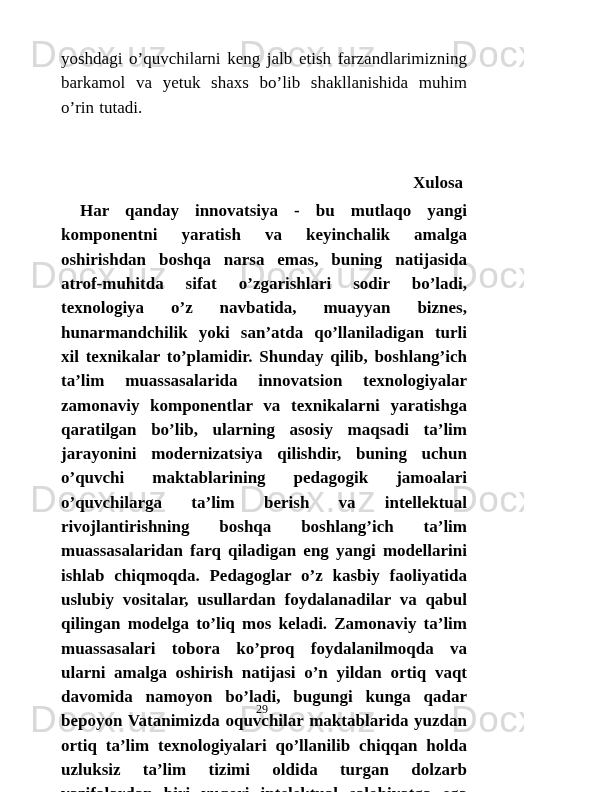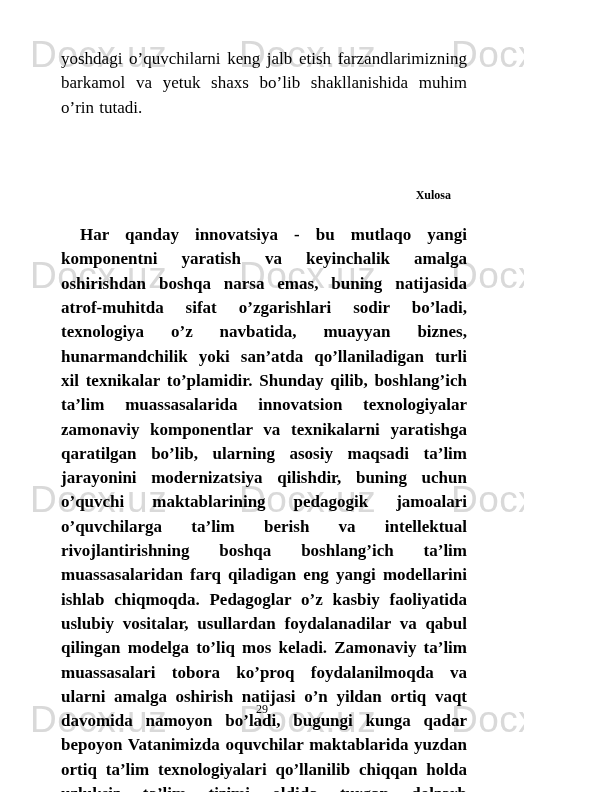--- a/index.html
+++ b/index.html
@@ -52,22 +52,22 @@
     margin: 0;
     font-size: 17px;
     line-height: 24.3px;
     text-align: justify;
     word-spacing: 1px;
   }
   .gap {
     height: 47px;
   }
   .heading {
-    margin: 16px;
-    font-size: 12px;
+    margin: 4px;
+    font-size: 17px;
     line-height: 24.3px;
     font-weight: 700;
     text-align: right;
   }
   .main {
     text-indent: 19px;
     text-align-last: justify;
     font-weight: bold;
   }
   .pagenum {

